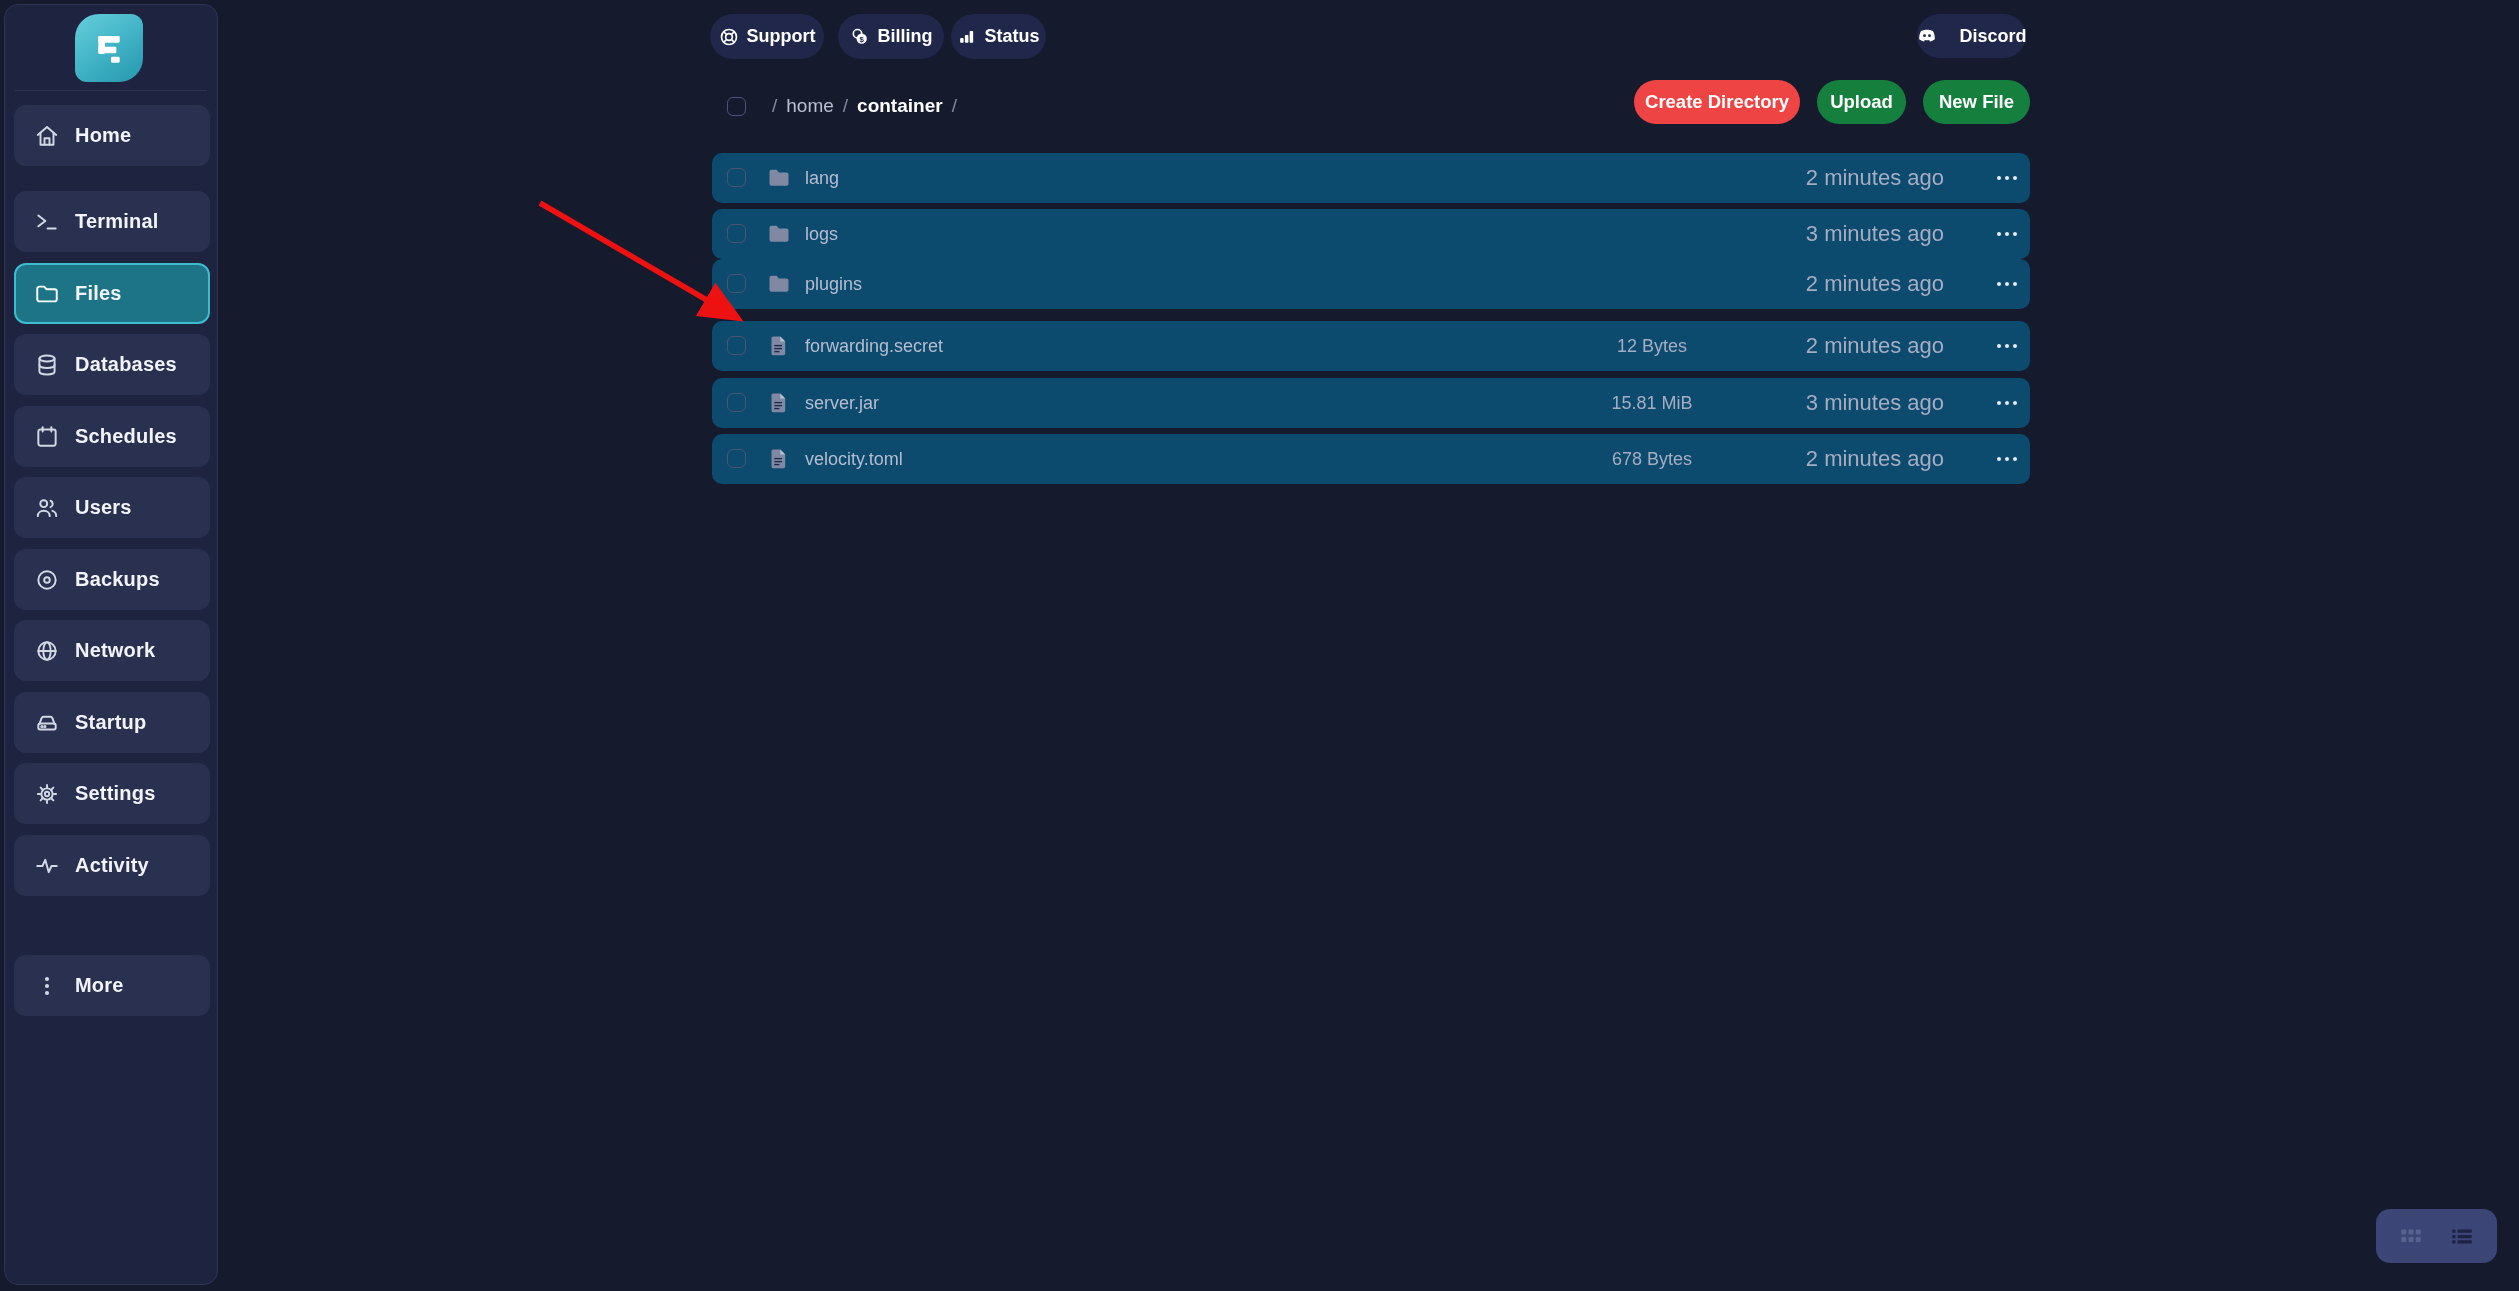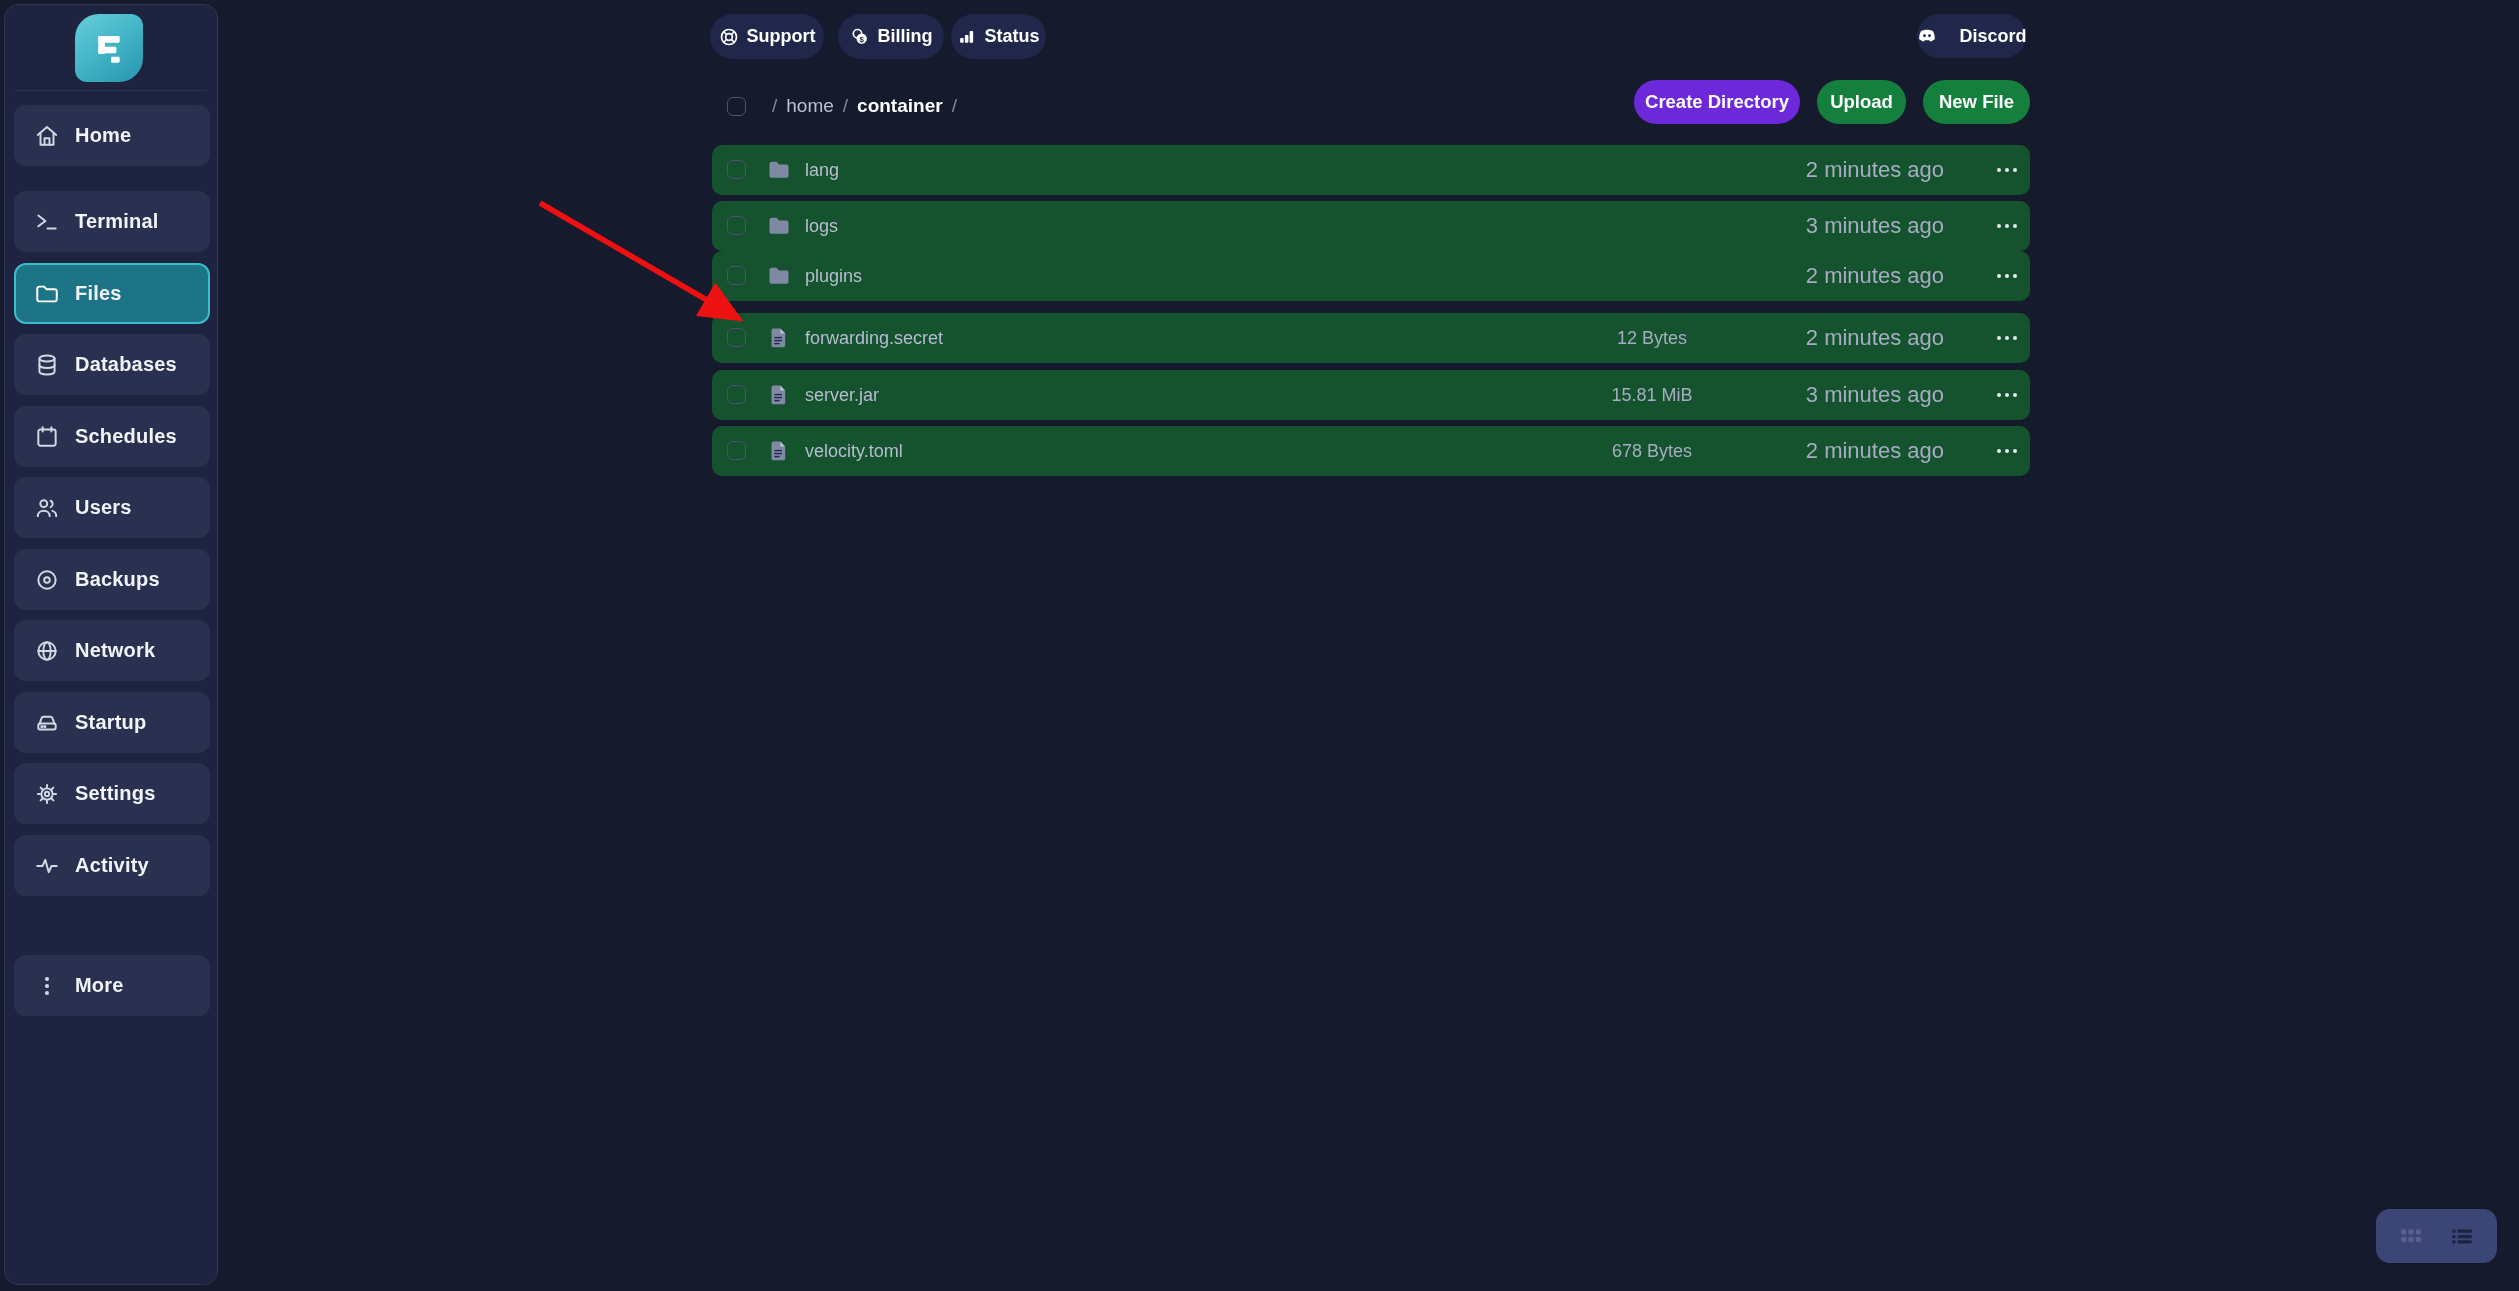--- a/index.html
+++ b/index.html
@@ -60,28 +60,28 @@
   .breadcrumb{display:flex;align-items:center;gap:9px;margin-left:26px;font-size:19px;}
   .breadcrumb .sep{color:#828aa3;}
   .breadcrumb .seg{color:#b9c0d2;cursor:pointer;}
   .breadcrumb .seg.current{color:#ffffff;font-weight:700;cursor:default;}
 
   .toolbar-btn{
     position:absolute;top:80px;height:44px;border-radius:22px;background:#15803d;
     display:flex;align-items:center;justify-content:center;
     color:#ffffff;font-size:18.5px;font-weight:700;cursor:pointer;
   }
-  #btn-create-dir{left:1634px;width:166px;background:#6d28d9;}
+  #btn-create-dir{left:1634px;width:166px;background:#ef4444;}
   #btn-upload{left:1817px;width:89px;}
   #btn-new-file{left:1923px;width:107px;}
 
   
   .file-row{
     position:absolute;left:712px;width:1318px;height:50px;border-radius:10px;
-    background:#14532d;cursor:pointer;
+    background:#0c4a6e;cursor:pointer;margin-top:8px;
   }
   .fr-0{top:145px}.fr-1{top:201px}.fr-2{top:251px}
   .fr-3{top:313px}.fr-4{top:370px}.fr-5{top:426px}
   .file-row .checkbox{position:absolute;left:15px;top:15px;}
   .file-row .type-icon{position:absolute;left:55px;top:13px;width:24px;height:24px;}
   .file-row .fname{position:absolute;left:93px;top:0;line-height:50px;font-size:18px;color:#b6bdd0;}
   .file-row .fsize{position:absolute;left:840px;width:200px;top:0;line-height:50px;font-size:18px;color:#a6adc2;text-align:center;}
   .file-row .fmod{position:absolute;left:1030px;width:202px;top:0;line-height:50px;font-size:22px;color:#a6adc2;text-align:right;}
   .file-row .row-menu{position:absolute;left:1272px;top:0;width:46px;height:50px;display:flex;align-items:center;justify-content:center;gap:3.5px;}
   .row-menu i{width:4.5px;height:4.5px;border-radius:50%;background:#e8ecf4;display:block;}

